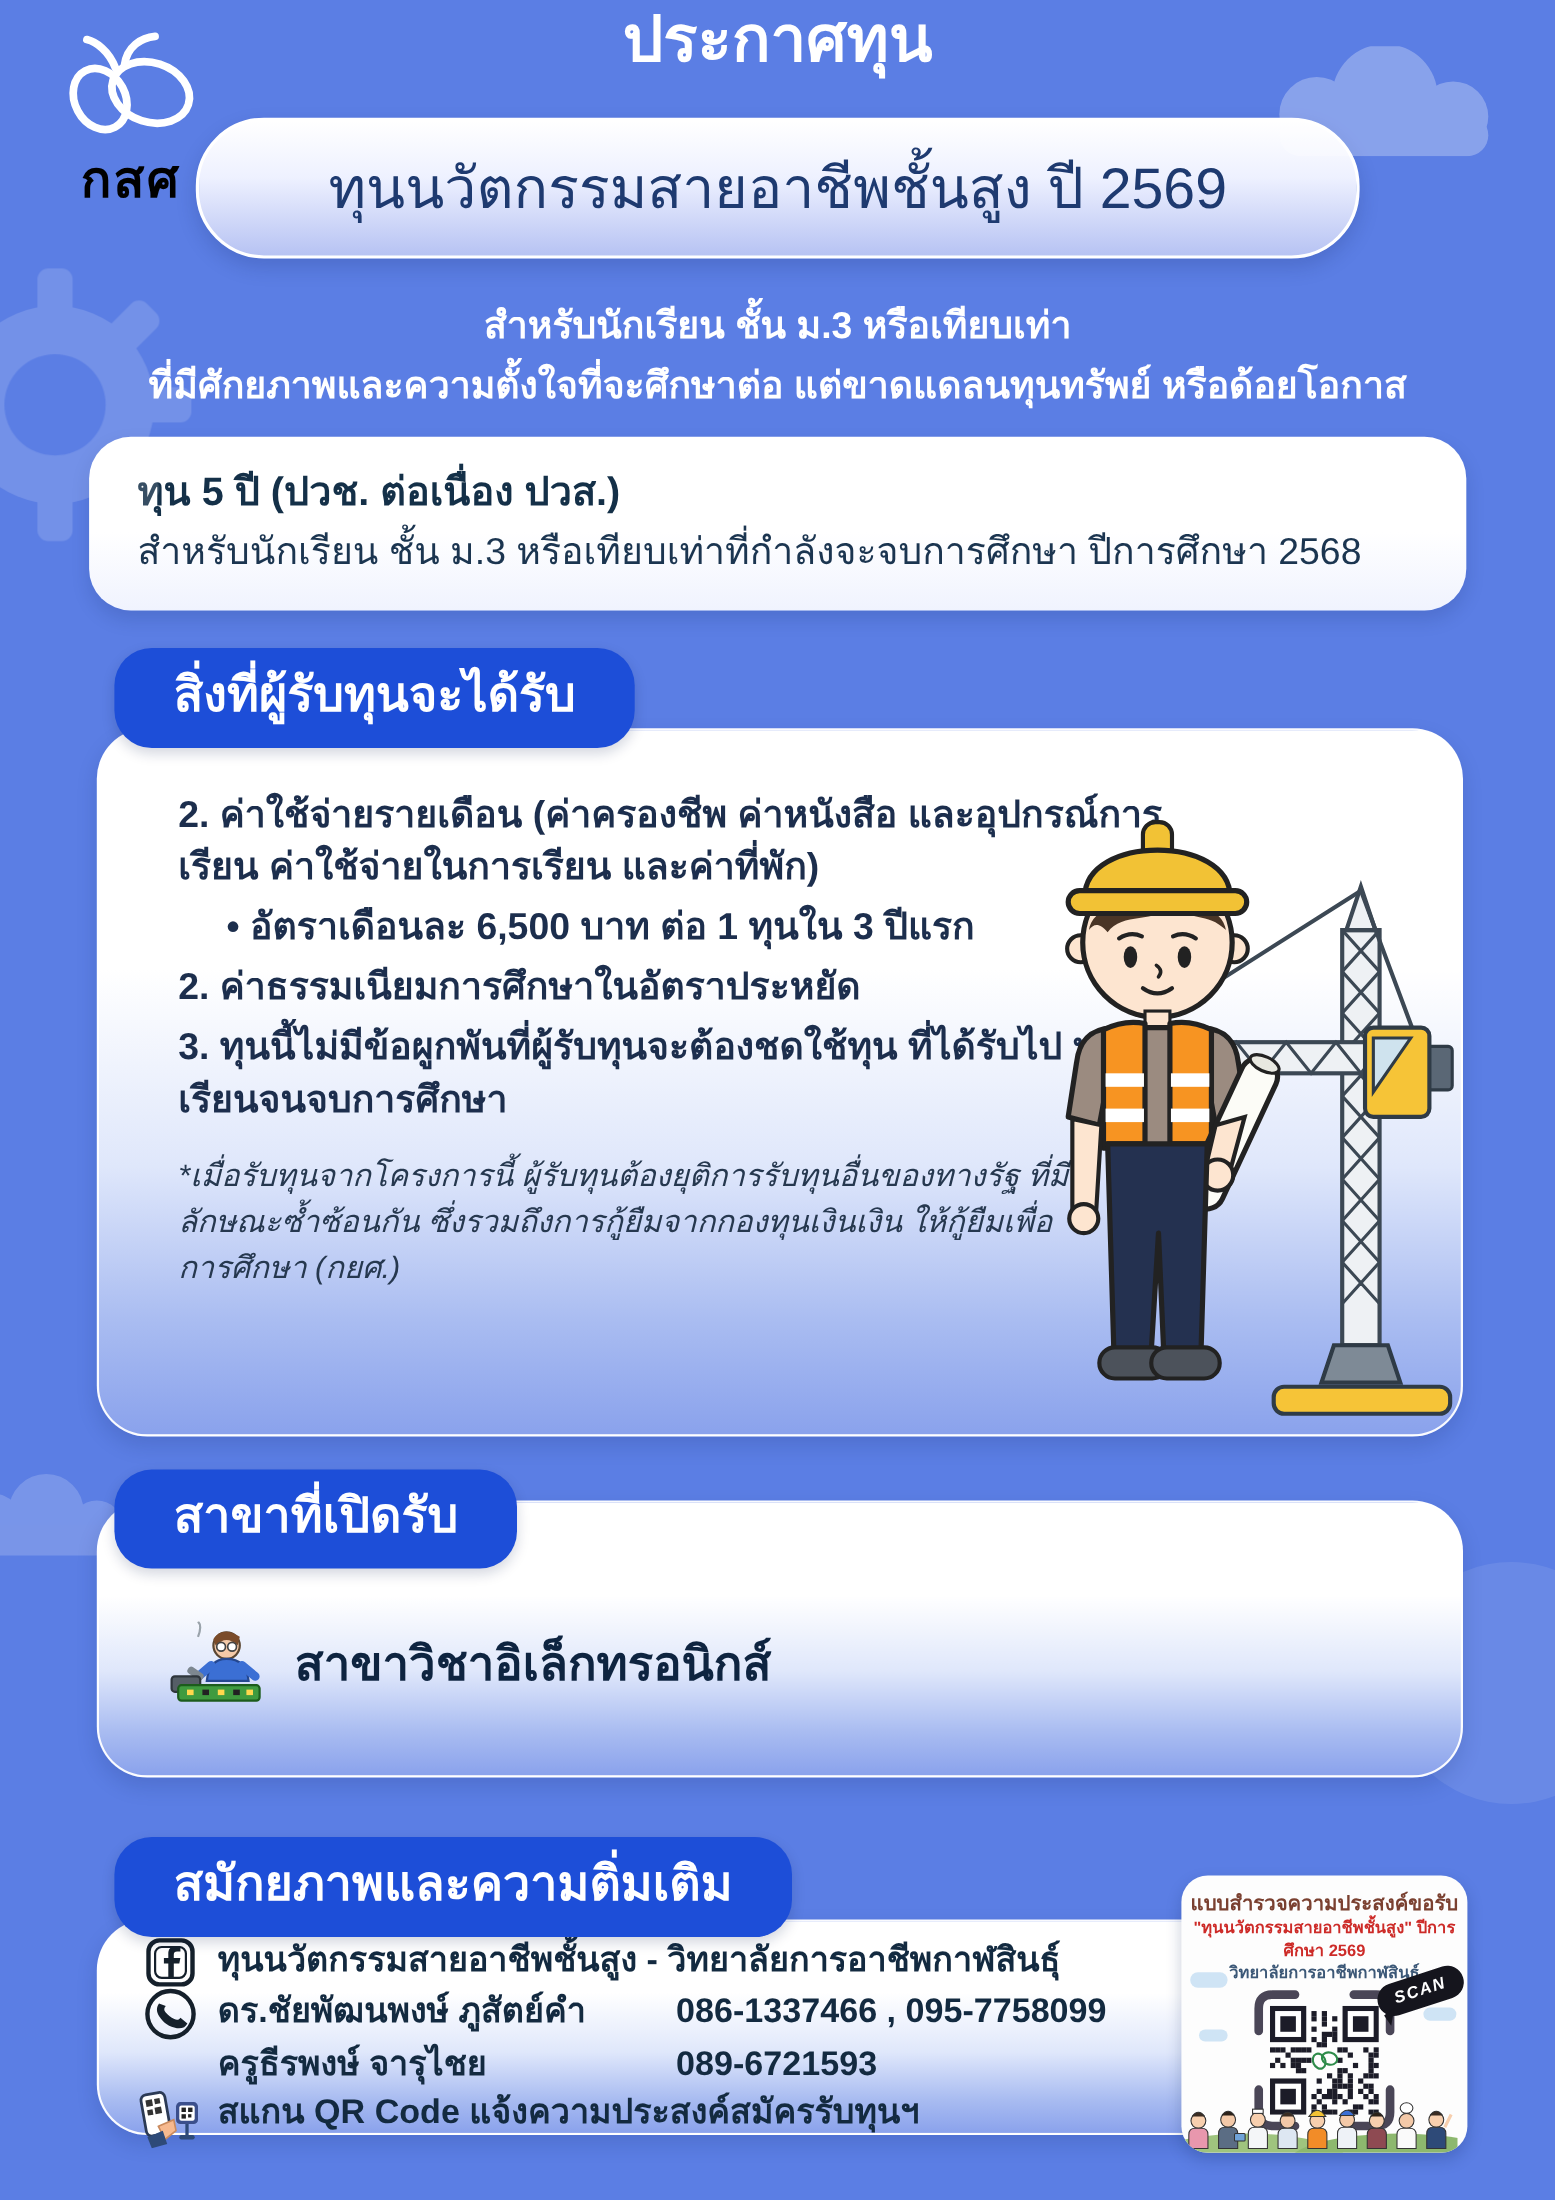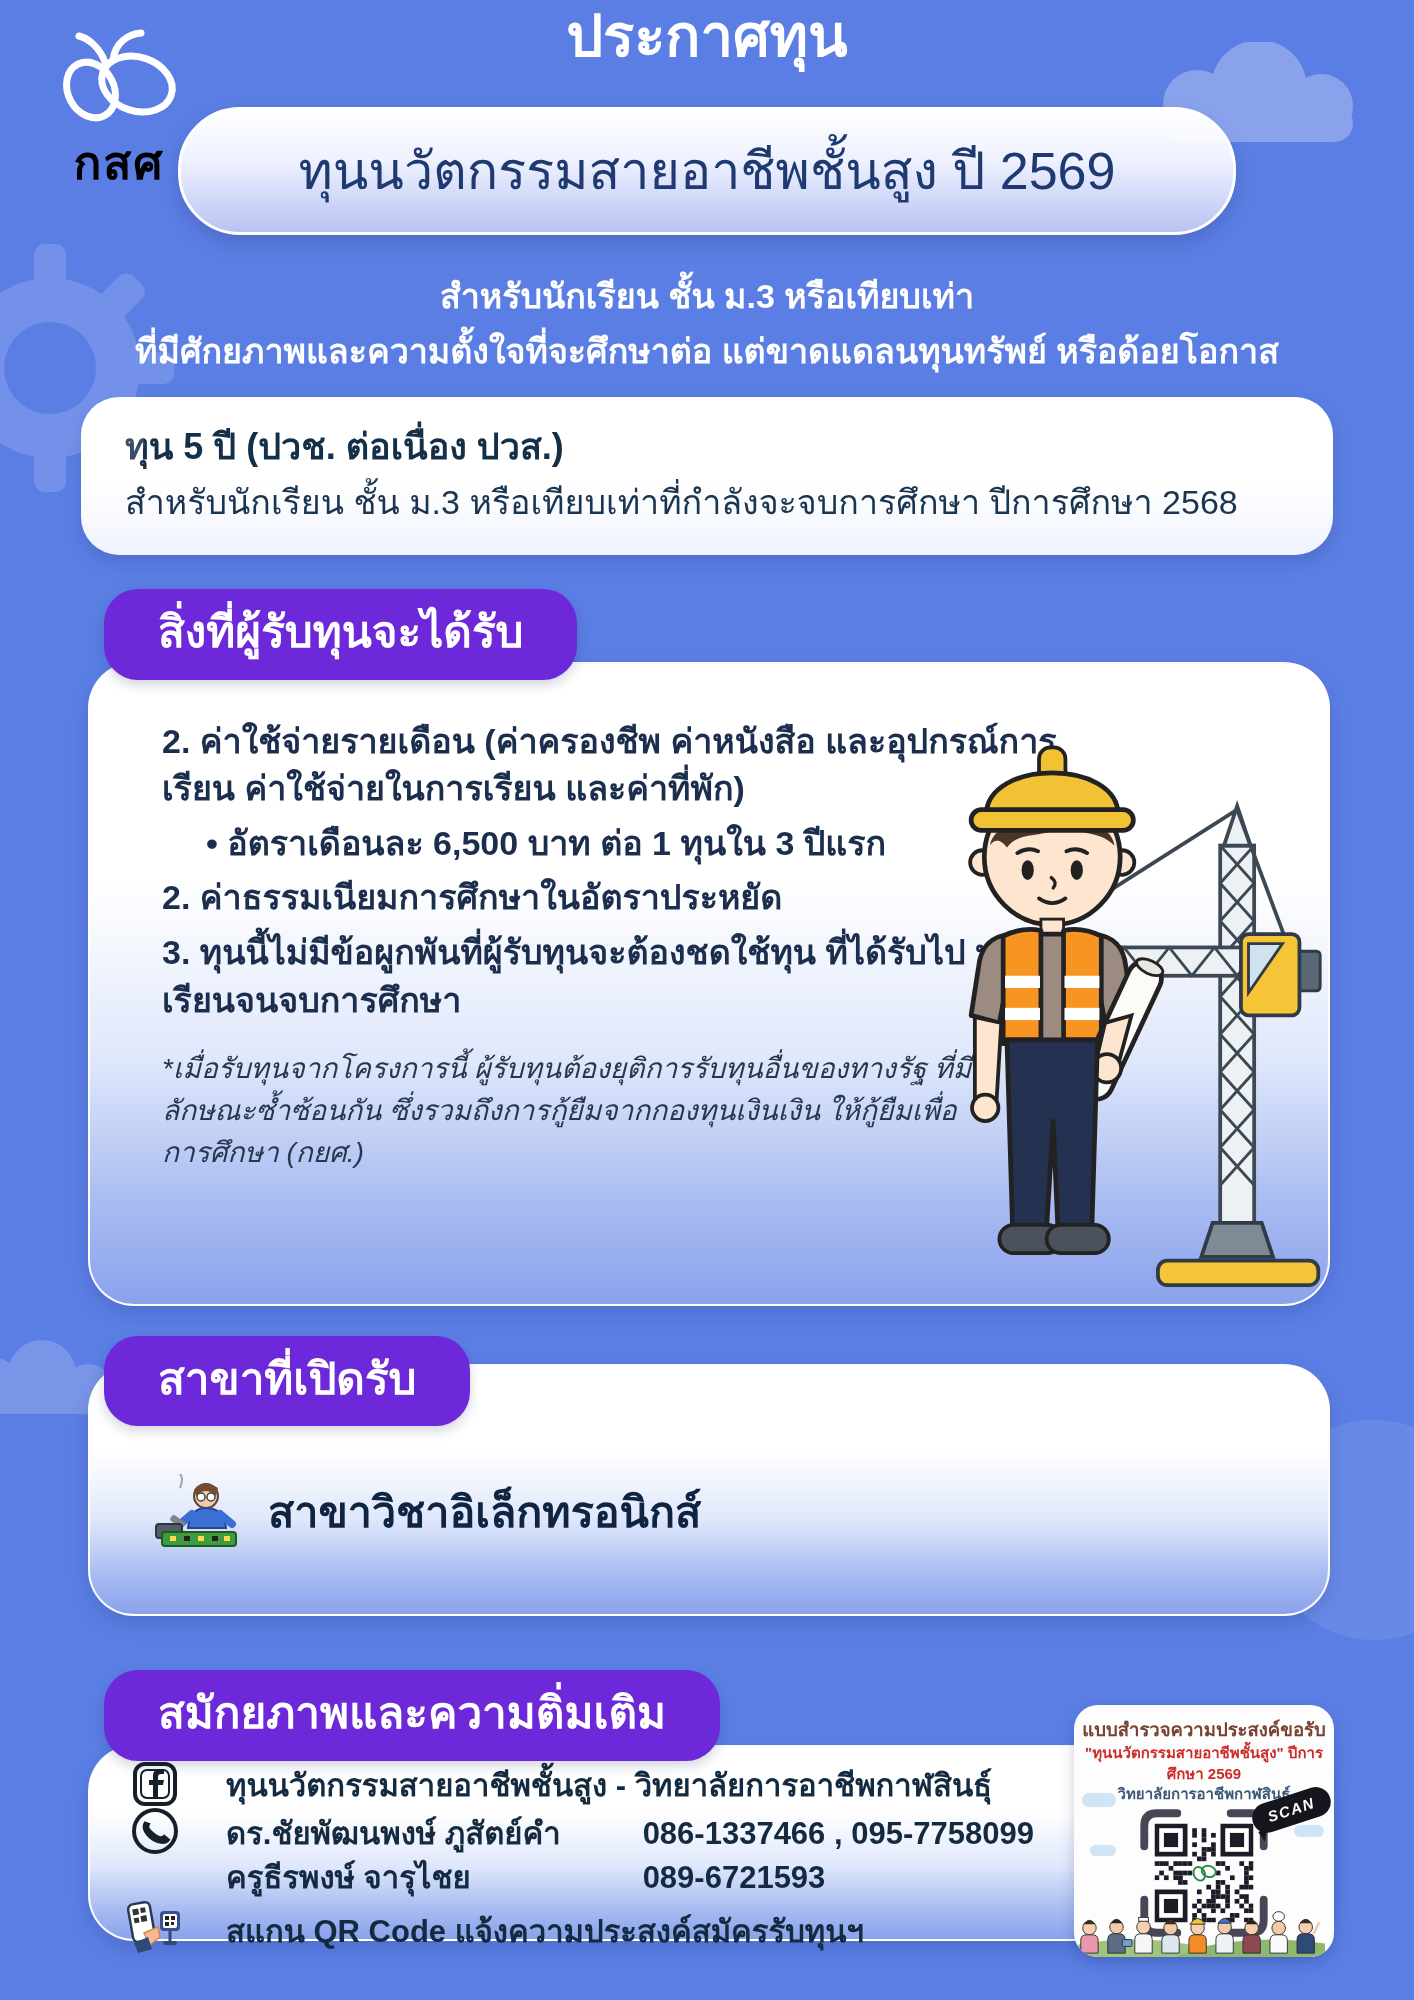--- a/index.html
+++ b/index.html
@@ -31,21 +31,21 @@
     box-shadow:0 8px 16px rgba(15,35,90,.15);
     padding:26px 40px 28px 44px;
   }
   .program-title{font-size:36px; font-weight:800; color:#143048; line-height:1.35;}
   .program-desc{font-size:34px; font-weight:400; color:#1b3550; line-height:1.4; margin-top:8px;}
 
   
   .section{margin:0 84px 0 88px;}
   .section-pill{
     position:relative; z-index:3; display:inline-block; margin-left:16px;
-    background:#6d28d9; color:#fff; font-weight:800; font-size:44px; line-height:1.2;
+    background:#1d4ed8; color:#fff; font-weight:800; font-size:44px; line-height:1.2;
     padding:17px 54px 21px; border-radius:34px;
     box-shadow:0 5px 12px rgba(10,30,80,.18);
   }
   .section-card{
     position:relative; z-index:1; border-radius:46px;
     background:linear-gradient(180deg,#ffffff 0%,#ffffff 34%,#dfe7fb 62%,#a9bcf1 84%,#8aa2ec 100%);
     border:2px solid rgba(255,255,255,.95);
     box-shadow:0 8px 18px rgba(15,35,90,.15);
   }
 
@@ -60,21 +60,21 @@
 
   
   .majors-section{margin-top:30px;}
   .majors-card{margin-top:-62px; height:252px; display:flex; align-items:center; padding:44px 40px 0 60px; box-sizing:border-box;}
   .major-row{display:flex; align-items:center; gap:20px;}
   .major-label{font-size:43px; font-weight:800; color:#0e2440;}
 
   
   .contact-section{margin-top:54px;}
   .contact-card{margin-top:-16px; height:196px; padding:14px 0 0 34px; box-sizing:border-box;}
-  .c-row{display:flex; align-items:flex-end; min-height:44px; width:940px;gap:28px;}
+  .c-row{display:flex; align-items:flex-start; min-height:44px; width:940px;}
   .c-icon{width:62px; flex:0 0 62px; display:flex; justify-content:center; align-items:center;}
   .c-text{font-size:31px; font-weight:800; color:#132a40; line-height:1.35; padding-left:12px; white-space:nowrap;}
   .c-name{display:inline-block; width:408px;}
   .c-nums{display:inline-block;}
 
   
   .qr-panel{
     position:absolute; z-index:4; right:-6px; top:-42px; width:260px; height:252px;
     background:#fdfdfd; border-radius:24px; overflow:hidden;
     box-shadow:0 6px 14px rgba(15,35,90,.22);

